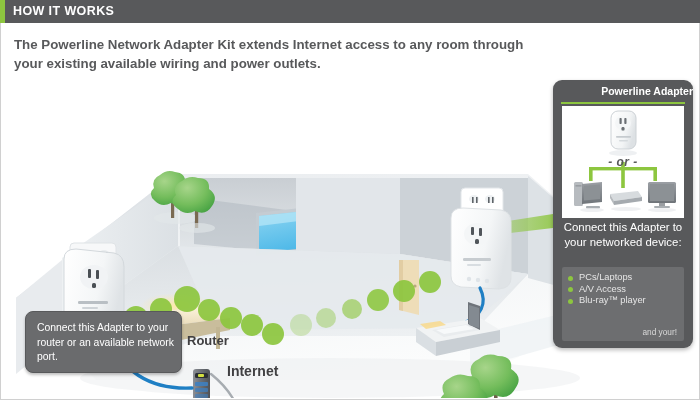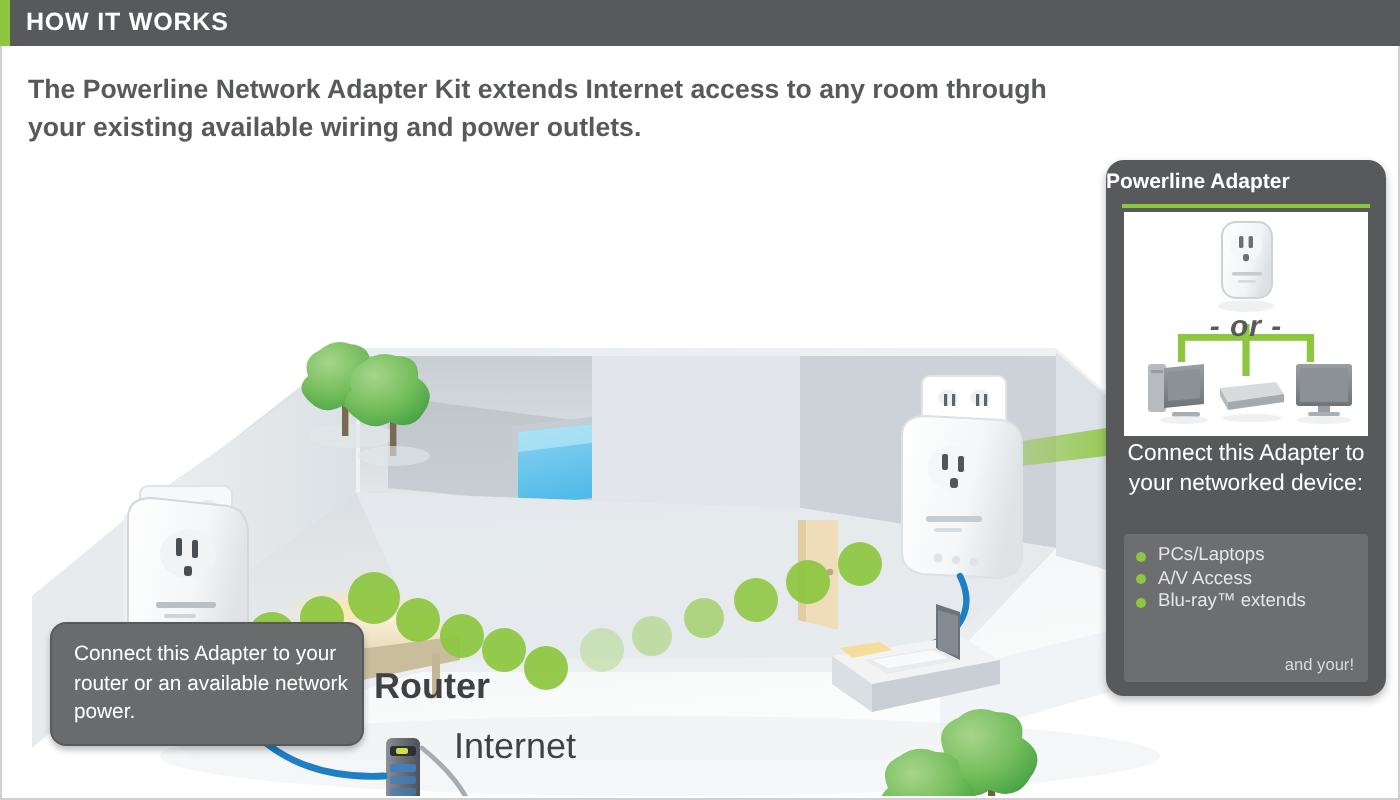--- a/index.html
+++ b/index.html
@@ -80,21 +80,21 @@
     border-radius: 9px;
     box-shadow: 0 2px 4px rgba(0,0,0,0.28);
     box-sizing: border-box;
     padding: 0;
     overflow: hidden;
   }
   #side-panel-title {
     position: absolute;
     left: 0; top: 5px;
     width: 140px;
-    text-align: left;
+    text-align: right;
     font-size: 10.5px;
     font-weight: bold;
     color: #ffffff;
   }
   #side-panel-rule {
     position: absolute;
     left: 8px; top: 22px;
     width: 124px; height: 2px;
     background: #8dc63f;
   }
@@ -103,21 +103,21 @@
     left: 9px; top: 26px;
     width: 122px; height: 112px;
     background: #ffffff;
     overflow: hidden;
   }
   #side-or {
     position: absolute;
     left: 0; top: 49px;
     width: 122px;
     text-align: center;
-    font-size: 15px;
+    font-size: 12px;
     font-style: italic;
     font-weight: bold;
     color: #58595b;
     letter-spacing: 0.5px;
   }
   #side-cta {
     position: absolute;
     left: 4px; top: 140px;
     width: 132px;
     text-align: center;
@@ -181,29 +181,29 @@
     width: 140px;
     font-size: 10.4px;
     line-height: 14.5px;
     color: #ffffff;
   }
 
   
   #label-router {
     position: absolute;
     left: 187px; top: 333px;
-    font-size: 18px;
+    font-size: 13px;
     font-weight: bold;
     color: #414042;
   }
   #label-internet {
     position: absolute;
     left: 227px; top: 363px;
-    font-size: 18px;
-    font-weight: normal;
+    font-size: 14px;
+    font-weight: bold;
     color: #414042;
   }
 </style>
 </head>
 <body>
 
 <div id="page">
 
   <div id="header-bar">
     <div id="header-accent"></div>
@@ -540,27 +540,27 @@
         <li class="side-li">
           <span class="bullet"></span>
           <span>PCs/Laptops</span>
         </li>
         <li class="side-li">
           <span class="bullet"></span>
           <span>A/V Access</span>
         </li>
         <li class="side-li">
           <span class="bullet"></span>
-          <span>Blu-ray™ extends</span>
+          <span>Blu-ray™ player</span>
         </li>
       </ul>
       <div id="side-more">and your!</div>
     </div>
   </div>
 
   <div id="callout">
-    <div id="callout-text">Connect this Adapter to your router or an available network power.</div>
+    <div id="callout-text">Connect this Adapter to your router or an available network port.</div>
   </div>
 
   <div id="label-router">Router</div>
   <div id="label-internet">Internet</div>
 
 </div>
 
 </body></html>

